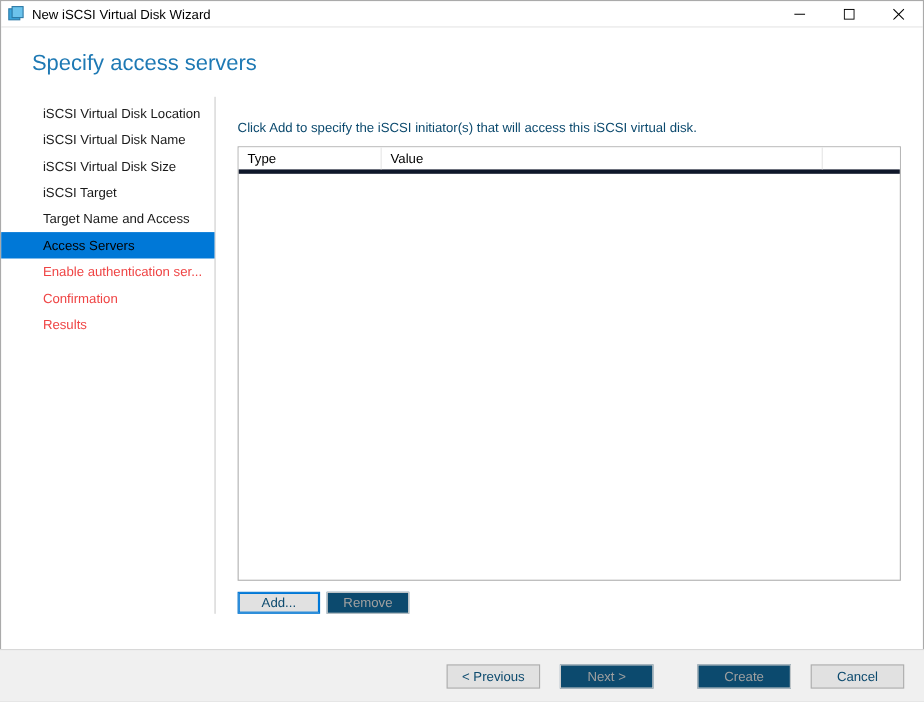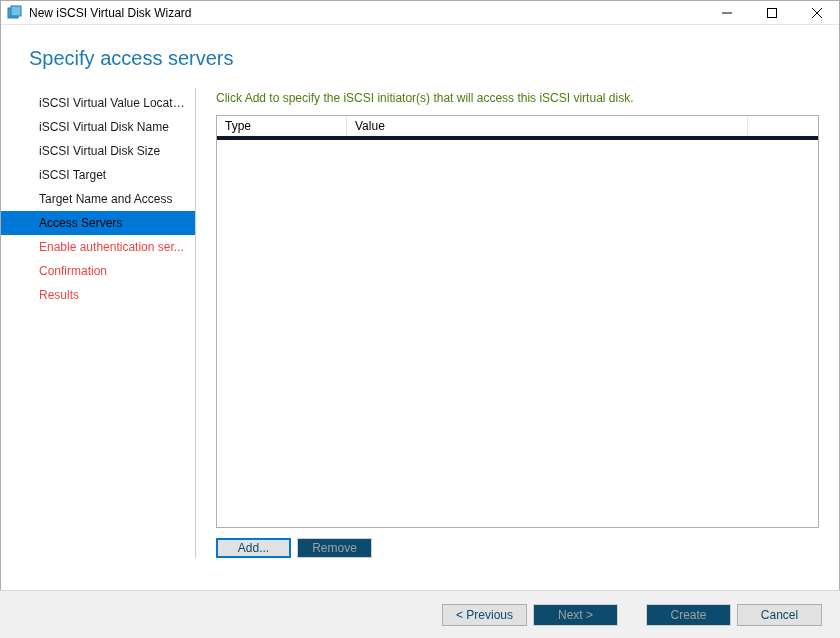--- a/index.html
+++ b/index.html
@@ -74,23 +74,23 @@
     color: #ef4444;
   }
 
   .content {
     flex: 1;
     display: flex;
     flex-direction: column;
   }
   .instruction {
     font-size: 12px;
-    color: #4d7c0f;
+    color: #0c4a6e;
     margin-bottom: 10px;
-    margin-top: 3px;
+    margin-top: 21px;
   }
   .grid {
     border: 1px solid #b0b0b0;
     flex: 1;
     min-height: 290px;
     background: #fff;
   }
   .grid-header {
     display: flex;
     background: #fff;
@@ -140,21 +140,21 @@
     bottom: 0; left: 0; right: 0;
     height: 48px;
     background: #f0f0f0;
     border-top: 1px solid #d8d8d8;
     display: flex;
     align-items: center;
     justify-content: flex-end;
     padding-right: 18px;
     gap: 6px;
   }
-  .footer .btn { min-width: 85px; padding: 3px 12px; }
+  .footer .btn { min-width: 85px; padding: 3px 12px; margin-left: 12px; }
   .footer .gap { width: 16px; }
 </style>
 </head>
 <body>
 
 <div class="titlebar">
   <span class="icon">
     <svg width="16" height="16" viewBox="0 0 16 16">
       <rect x="1" y="3" width="10" height="10" fill="#3ba6dd" stroke="#2b79a6"></rect>
       <rect x="4" y="1" width="10" height="10" fill="#6cc3ec" stroke="#2b79a6"></rect>
@@ -180,21 +180,21 @@
     </div>
   </div>
 </div>
 
 <div class="header">
   <div class="header-title">Specify access servers</div>
 </div>
 
 <div class="main-row">
   <div class="sidebar">
-    <div class="step">iSCSI Virtual Value Location</div>
+    <div class="step">iSCSI Virtual Disk Location</div>
     <div class="step">iSCSI Virtual Disk Name</div>
     <div class="step">iSCSI Virtual Disk Size</div>
     <div class="step">iSCSI Target</div>
     <div class="step">Target Name and Access</div>
     <div class="step active">Access Servers</div>
     <div class="step disabled">Enable authentication ser...</div>
     <div class="step disabled">Confirmation</div>
     <div class="step disabled">Results</div>
   </div>
 

